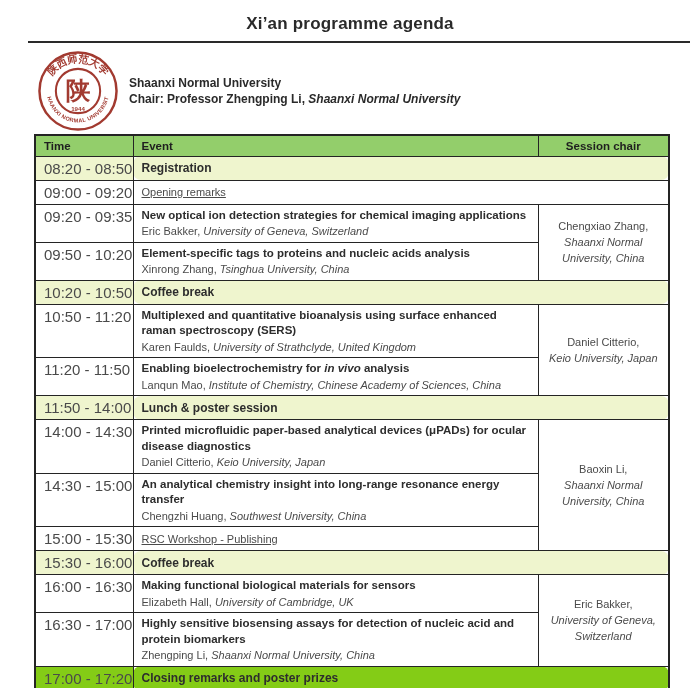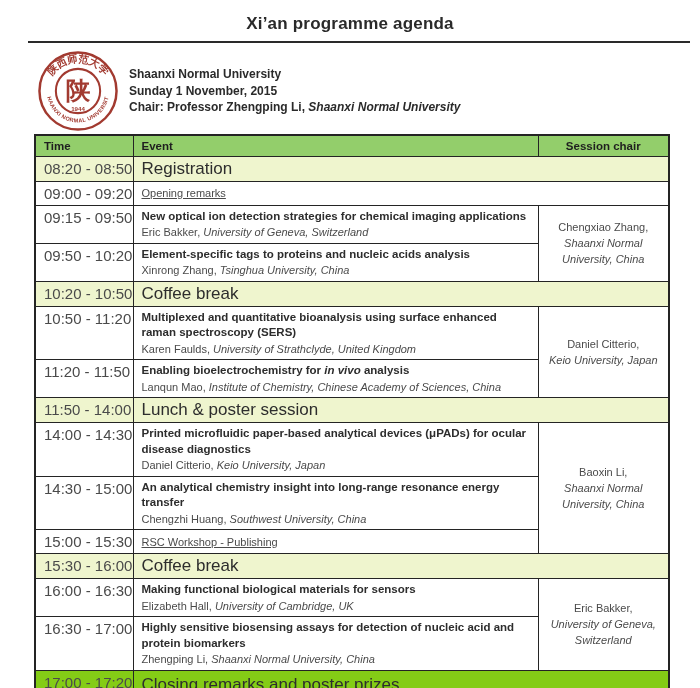--- a/index.html
+++ b/index.html
@@ -11,21 +11,21 @@
   .header-text { font-size:12px; font-weight:bold; color:#2a2a2a; line-height:16.5px; }
   .i { font-style:italic; }
   table.agenda { margin:1px 0 0 34px; width:634px; border-collapse:collapse; table-layout:fixed; border:2px solid #242424; }
   table.agenda th, table.agenda td { border:1px solid #242424; }
   col.c-time { width:98px; } col.c-event { width:405px; } col.c-chair { width:131px; }
   th.h { background:#93ce6b; font-size:11.5px; color:#1f1f1f; text-align:left; padding:3px 8px; font-weight:bold; height:21px; }
   th.h-center { text-align:center; }
   td.time { font-size:15px; color:#4a4a4a; padding:3px 4px 3px 8px; vertical-align:top; white-space:nowrap; }
   tr.r-break td { background:#eff5ce; }
   tr.r-closing td { background:#84cc16; }
-  td.label { font-size:17px; font-weight:normal; color:#2d2d2d; padding:2px 8px; height:19px; vertical-align:middle; }
+  td.label { font-size:12px; font-weight:bold; color:#2d2d2d; padding:2px 8px; height:19px; vertical-align:middle;border-radius:8px; }
   tr.r-closing td.label { padding:4px 8px; height:22px; }
   td.plainlabel { font-size:11px; font-weight:normal; color:#4a4a4a; padding:2px 8px; height:18px; vertical-align:middle;text-decoration:underline; }
   td.event { padding:3px 8px; vertical-align:top; }
   .t { font-size:11.5px; font-weight:bold; color:#2d2d2d; line-height:15.5px; }
   .s { font-size:11px; color:#4a4a4a; line-height:14.5px; margin-top:1px; }
   td.chair { text-align:center; vertical-align:middle; font-size:11px; color:#4a4a4a; line-height:16px; padding:12px 10px; background:#fff; }
 </style>
 </head>
 <body>
 
@@ -44,21 +44,20 @@
       <textPath href="#arcTop" startOffset="50%" text-anchor="middle">陕西师范大学</textPath>
     </text>
     <text x="50" y="60" font-size="30" font-weight="bold" fill="#a23a30" text-anchor="middle">陕</text>
     <text x="50" y="74" font-size="7.5" font-weight="bold" fill="#a23a30" text-anchor="middle">1944</text>
     <text font-size="6.8" fill="#a23a30" font-weight="bold" letter-spacing="0.4">
       <textPath href="#arcBottom" startOffset="50%" text-anchor="middle">SHAANXI NORMAL UNIVERSITY</textPath>
     </text>
   </svg>
   <div class="header-text">
     <div>Shaanxi Normal University</div>
-    <div>Sunday 1 November, 2015</div>
     <div>
       <span>Chair: Professor Zhengping Li,</span>
       <span class="i">Shaanxi Normal University</span>
     </div>
   </div>
 </div>
 
 <table class="agenda">
   <colgroup>
       <col class="c-time">
@@ -76,21 +75,21 @@
     <td class="time">08:20 - 08:50</td>
     <td class="label" colspan="2">Registration</td>
   </tr>
 
   <tr>
     <td class="time">09:00 - 09:20</td>
     <td class="plainlabel" colspan="2">Opening remarks</td>
   </tr>
 
   <tr>
-    <td class="time">09:15 - 09:50</td>
+    <td class="time">09:20 - 09:35</td>
     <td class="event">
       <div class="t">New optical ion detection strategies for chemical imaging applications</div>
       <div class="s">
         <span>Eric Bakker,</span>
         <span class="i">University of Geneva, Switzerland</span>
       </div>
     </td>
     <td class="chair" rowspan="2">
       <div>Chengxiao Zhang,</div>
       <div class="i">Shaanxi Normal University, China</div>

